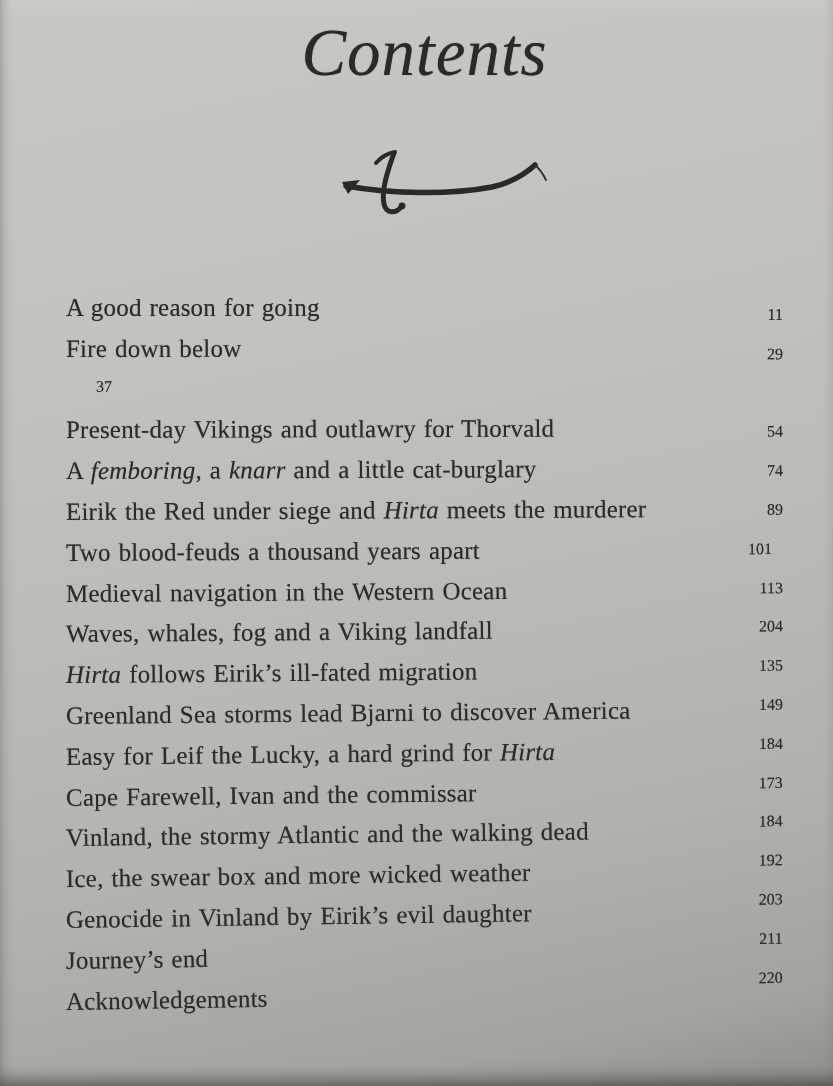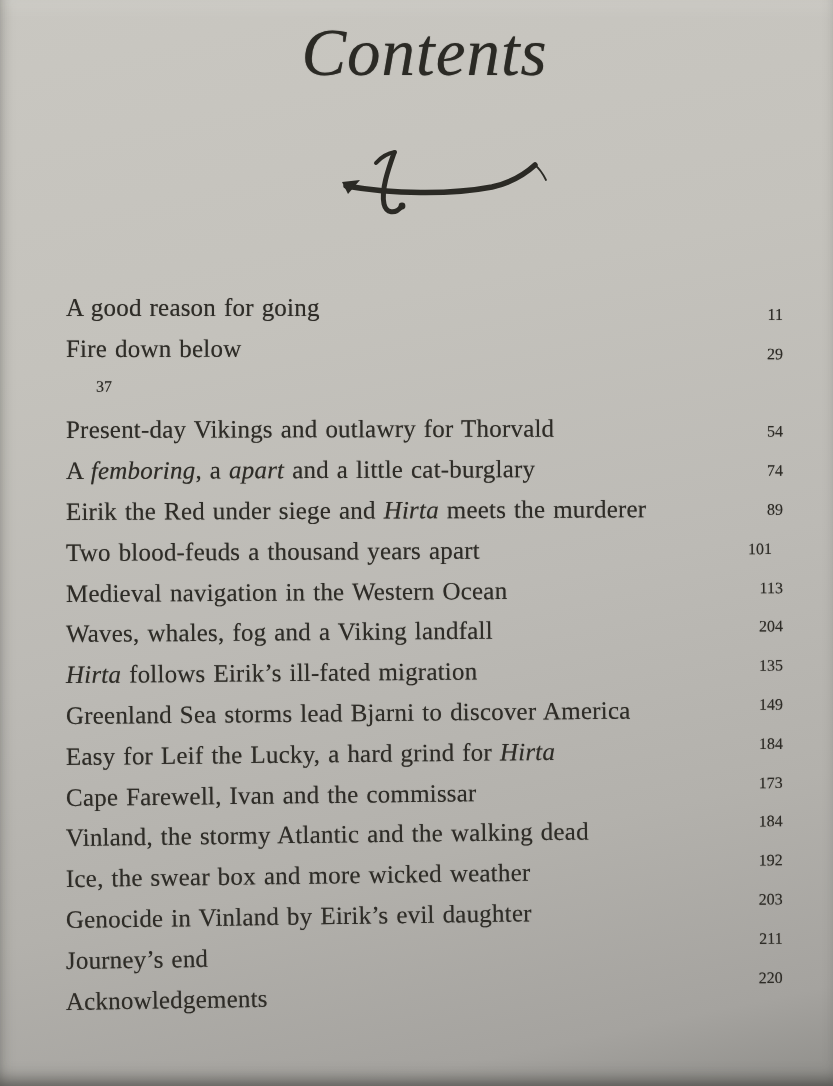--- a/index.html
+++ b/index.html
@@ -121,21 +121,21 @@
         <span class="toc-page" style="transform: translateY(2.9px);">29</span>
       </div>
       <div class="toc-row" style="transform: rotate(-0.11deg);">
         <span class="toc-page" style="transform: translateY(1.7px);">37</span>
       </div>
       <div class="toc-row" style="transform: rotate(-0.165deg);">
         <span class="toc-title"><span>Present-day Vikings and outlawry for Thorvald</span></span>
         <span class="toc-page" style="transform: translateY(0.6px);">54</span>
       </div>
       <div class="toc-row" style="transform: rotate(-0.22deg);">
-        <span class="toc-title"><span>A </span><em>femboring</em><span>, a </span><em>apart</em><span> and a little cat-burglary</span></span>
+        <span class="toc-title"><span>A </span><em>femboring</em><span>, a </span><em>knarr</em><span> and a little cat-burglary</span></span>
         <span class="toc-page" style="transform: translateY(-0.6px);">74</span>
       </div>
       <div class="toc-row" style="transform: rotate(-0.275deg);">
         <span class="toc-title"><span>Eirik the Red under siege and </span><em>Hirta</em><span> meets the murderer</span></span>
         <span class="toc-page" style="transform: translateY(-1.8px);">89</span>
       </div>
       <div class="toc-row" style="transform: rotate(-0.33deg);">
         <span class="toc-title"><span>Two blood-feuds a thousand years apart</span></span>
         <span class="toc-page" style="transform: translateY(-2.9px); text-align: center;">101</span>
       </div>

